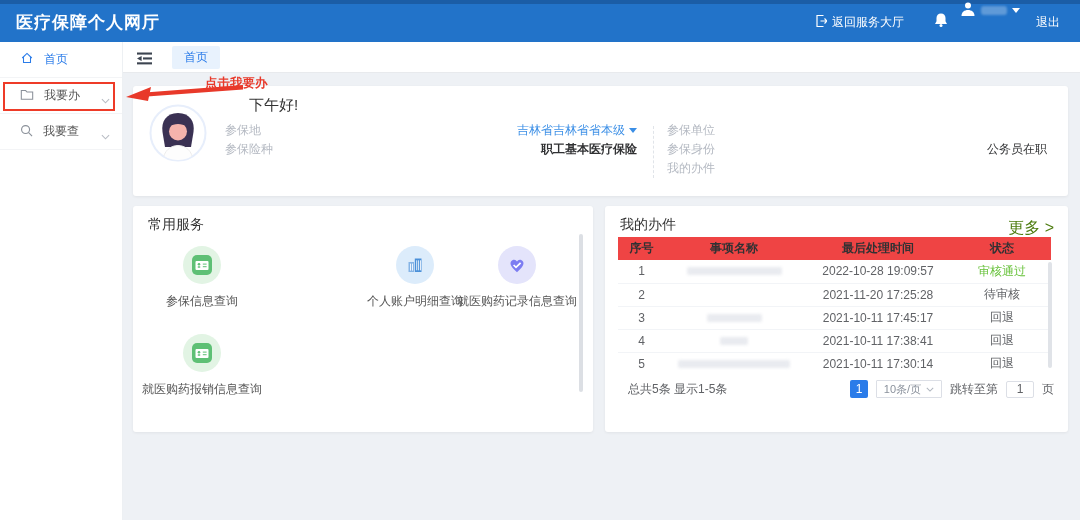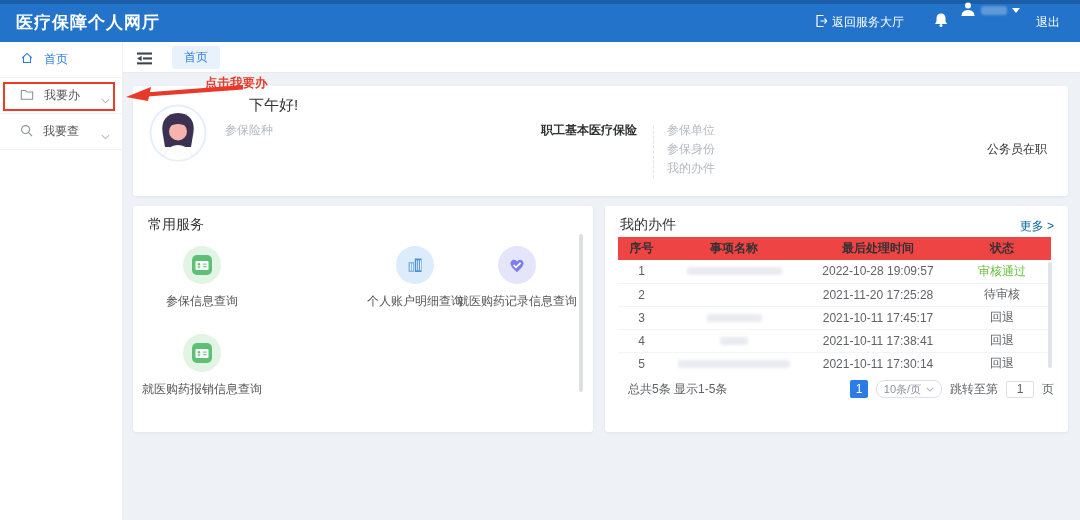--- a/index.html
+++ b/index.html
@@ -64,34 +64,34 @@
   .svc-red { background:#fde4df; }
   .svc-blue { background:#dcecfb; }
   .svc-purple { background:#e4e4fb; }
   .svc-label { margin-top:9px; font-size:12px; color:#555; white-space:nowrap; }
   .svc-1 { left:9px; top:40px; } .svc-2 { left:119px; top:40px; } .svc-3 { left:222px; top:40px; } .svc-4 { left:324px; top:40px; }
   .svc-5 { left:9px; top:128px;font-family:Liberation Serif, serif; }
   .v-scrollbar { position:absolute; width:4px; border-radius:2px; background:#dcdfe4; cursor:pointer; }
   .svc-scroll { right:10px; top:28px; height:158px; }
 
   
-  .more-link { position:absolute; right:14px; top:12px; font-size:12px; color:#0369a1; cursor:pointer; }
+  .more-link { position:absolute; right:14px; top:12px; font-size:16px; color:#4d7c0f; cursor:pointer; }
   .tbl-wrap { position:absolute; left:13px; top:31px; width:433px; height:135px; overflow:hidden; }
   table { border-collapse:collapse; width:433px; table-layout:fixed; font-size:12px; }
   th { background:#ef4444; color:#303133; font-weight:bold; height:23px; }
   td { height:23px; text-align:center; color:#606266; border-bottom:1px solid #f2f4f7; }
   .c-no { width:47px; } .c-name { width:138px; } .c-time { width:150px; } .c-st { width:98px; }
   .st-green { color:#67c23a; }
   .blur-blk { height:8px; background:#e9ebf0; border-radius:2px; margin:0 auto; filter:blur(1.5px); }
   .tbl-scroll { right:16px; top:56px; height:106px; background:#e0e3e8; }
 
   .pagination { position:absolute; left:23px; right:14px; top:174px; display:flex; justify-content:space-between; align-items:center; font-size:12px; color:#606266; }
   .pg-right { display:flex; align-items:center; gap:8px; }
   .pg-num { width:18px; height:18px; background:#2b7ce9; color:#fff; border-radius:2px; display:flex; align-items:center; justify-content:center; font-size:12px; cursor:pointer; }
-  .pg-select { width:66px; height:18px; border:1px solid #dcdfe6; border-radius:8px; display:flex; align-items:center; justify-content:center; gap:5px; font-size:11px; color:#8a919c; cursor:pointer; }
+  .pg-select { width:66px; height:18px; border:1px solid #dcdfe6; border-radius:1px; display:flex; align-items:center; justify-content:center; gap:5px; font-size:11px; color:#8a919c; cursor:pointer; }
   .pg-input { width:28px; height:17px; border:1px solid #dcdfe6; border-radius:2px; text-align:center; font-size:12px; color:#606266; font-family:inherit; }
 </style>
 </head>
 <body>
 
 <div class="header">
   <div class="header-title">医疗保障个人网厅</div>
 
   <div class="hdr-item return-hall">
     <span>
@@ -197,20 +197,26 @@
         <circle cx="29" cy="27.5" r="9" fill="#f5b3ac"></circle>
         <path d="M19.5 22.5c1.5-8 17.5-8 19 0-6.5-3.5-12.5-3.5-19 0z" fill="#3a3153"></path>
         <path d="M14 58c0-12 8.5-16.5 15-16.5S44 46 44 58z" fill="#fdfdfd" stroke="#ececec"></path>
       </g>
     </svg>
   </span>
   <div class="greeting">下午好!</div>
 
   <div class="info-col col1">
     <div class="info-row">
+      <span class="info-label">参保地</span>
+      <span>
+        <span class="info-value link">吉林省吉林省省本级</span><span class="caret-blue"></span>
+      </span>
+    </div>
+    <div class="info-row">
       <span class="info-label">参保险种</span>
       <span class="info-value strong">职工基本医疗保险</span>
     </div>
   </div>
 
   <div class="dash-div"></div>
 
   <div class="info-col col2">
     <div class="info-row">
       <span class="info-label">参保单位</span>

